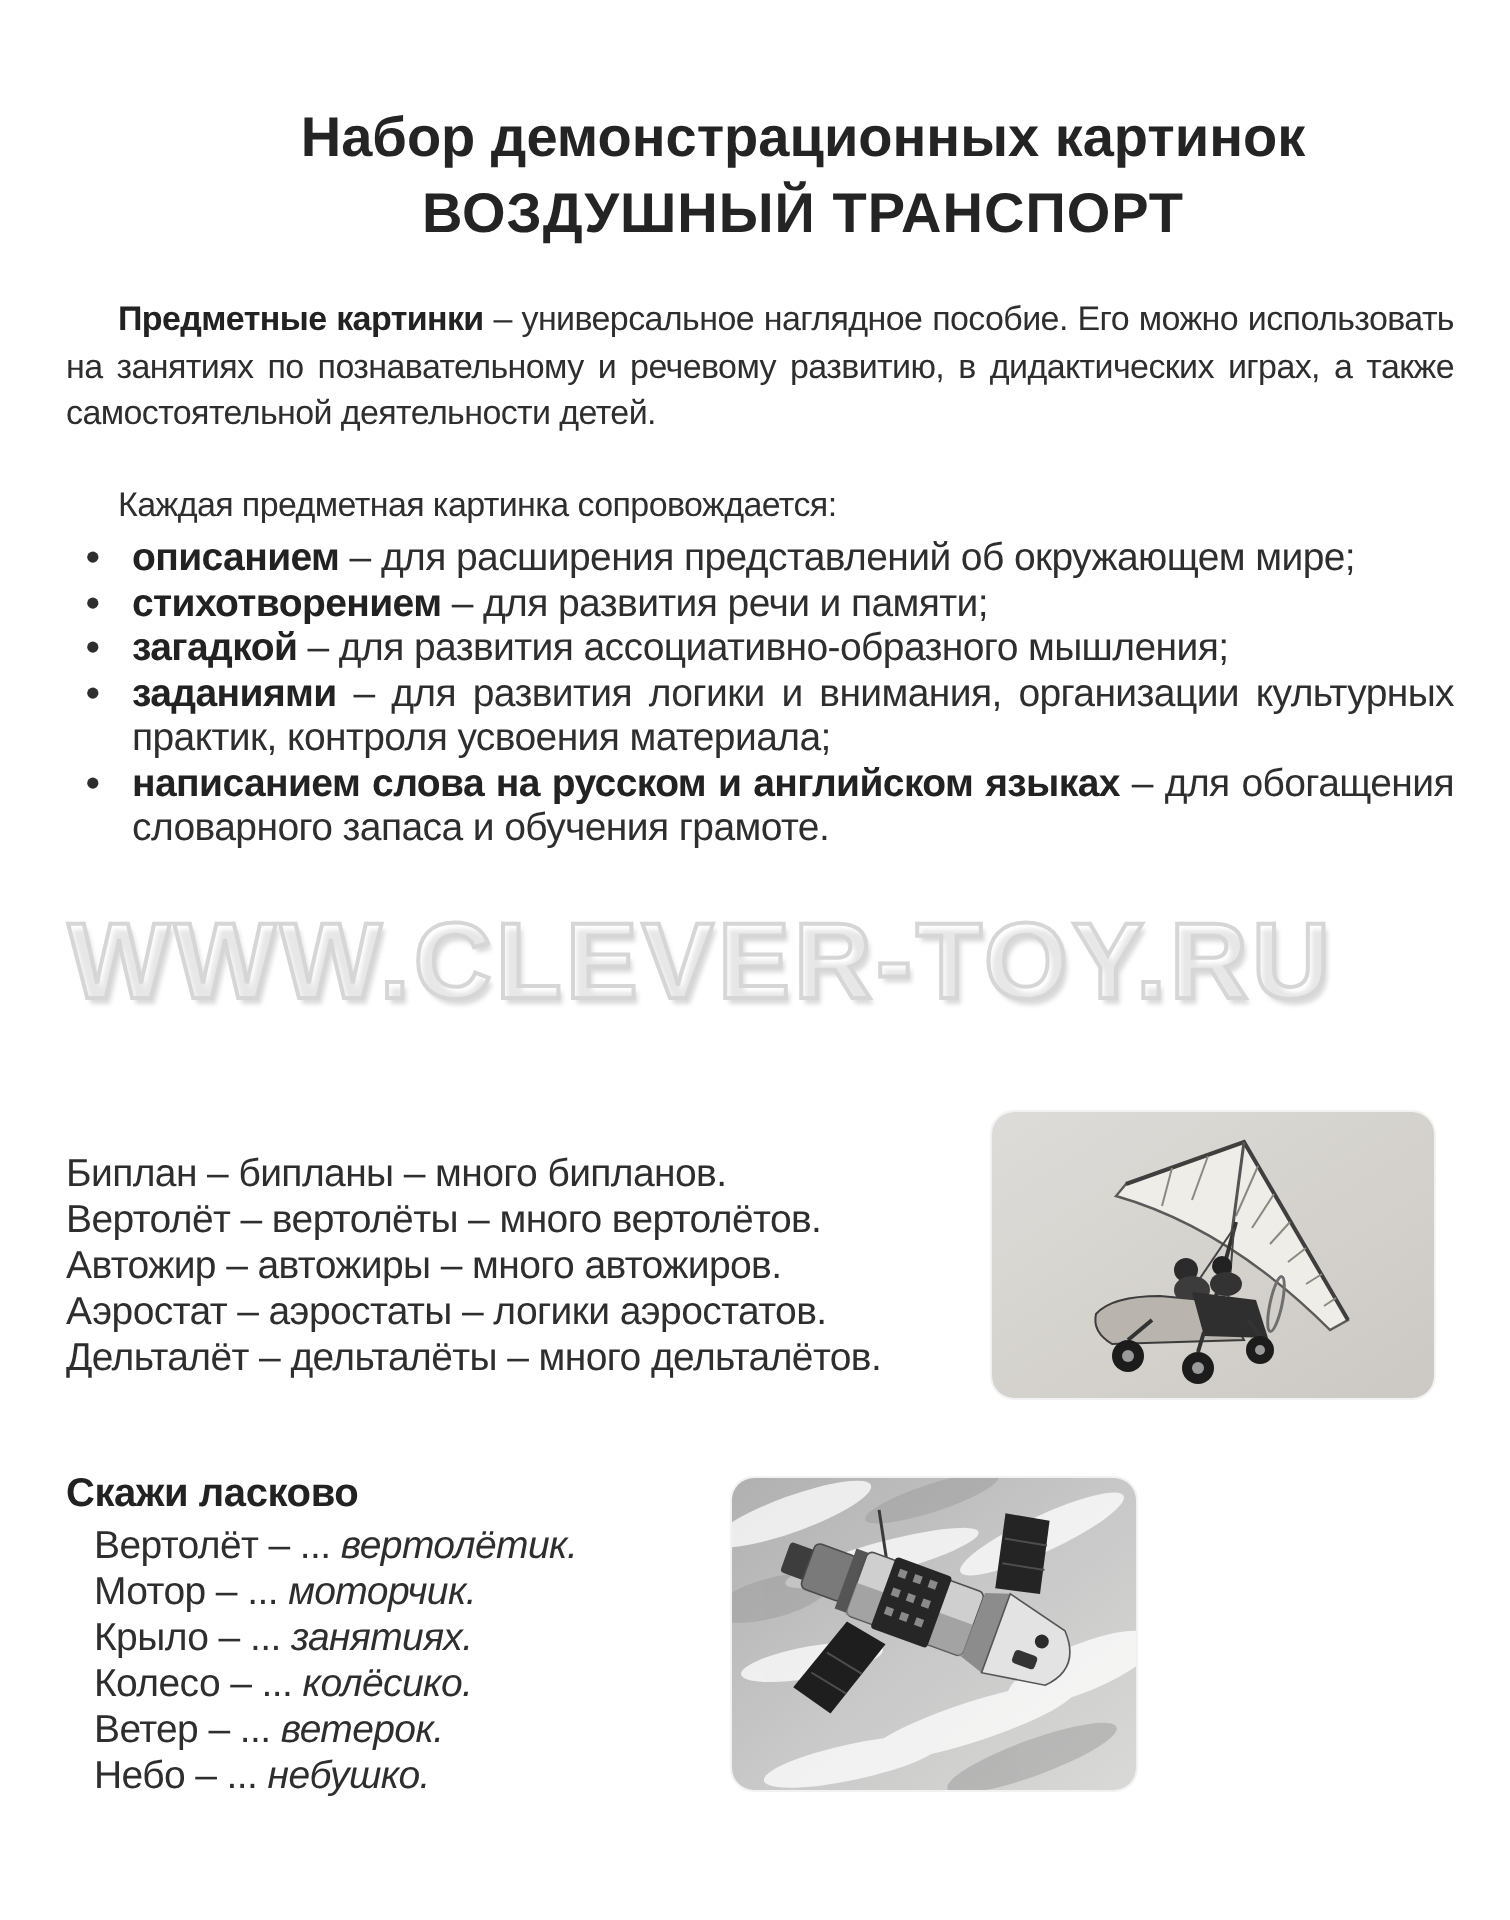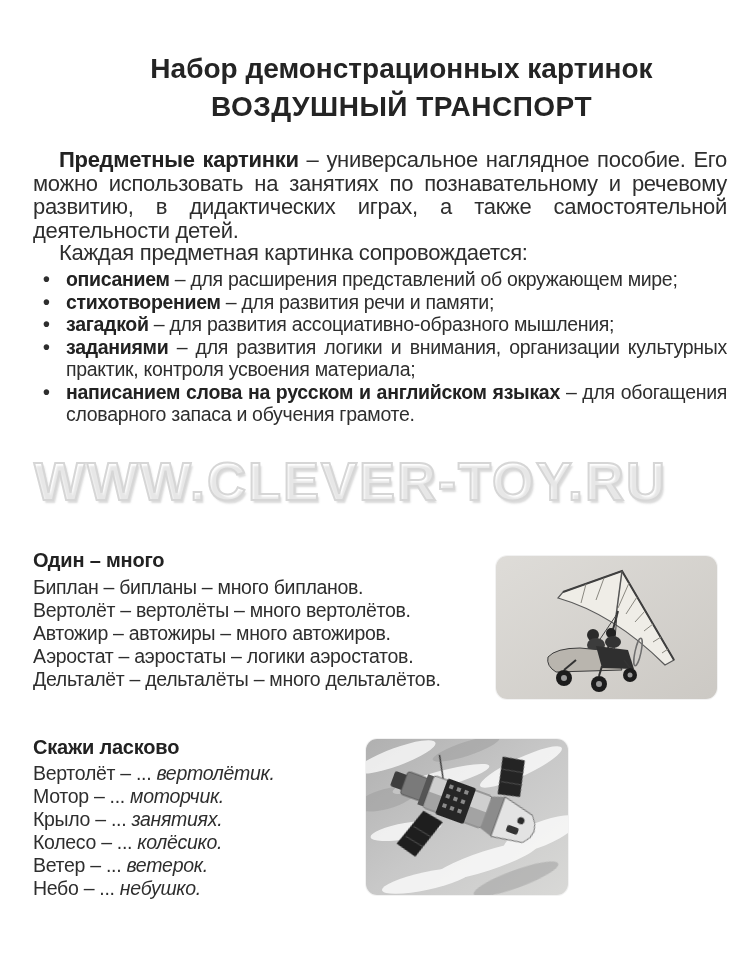--- a/index.html
+++ b/index.html
@@ -19,41 +19,41 @@
     -webkit-text-stroke:2px #d6d6d6;
     text-shadow:2px 3px 2px rgba(150,150,150,0.35);
     user-select:none;
   }
   
   .z{position:absolute;z-index:2;}
   .title{left:0;top:50px;width:755px;text-align:center;font-weight:bold;color:#242424;padding-left:24px;}
   .title .l1{font-size:28px;line-height:38px;}
   .title .l2{font-size:28px;line-height:38px;letter-spacing:0.5px;}
   .para{
-    font-size:22px;line-height:23.5px;letter-spacing:-0.3px;
+    font-size:17px;line-height:23.5px;letter-spacing:-0.3px;
     text-align:justify;margin:0;
   }
   .indent{text-indent:26px;}
   .lead{font-weight:bold;color:#222;}
   .intro{left:33px;top:148px;width:694px;}
   .accompany-heading{left:33px;top:241px;width:694px;text-align:left;}
   .bullets{left:42px;top:268px;width:685px;margin:0;padding:0;list-style:none;}
   .bullets li{
     position:relative;padding-left:24px;margin:0;
     font-size:19.5px;line-height:22.5px;letter-spacing:-0.3px;text-align:justify;
   }
   .bmark{position:absolute;left:1px;top:0;font-weight:bold;}
   .bullets b{color:#222;margin-top:43px;}
   .suggest{left:33px;top:451px;width:694px;}
   .sect-heading{font-size:20px;font-weight:bold;color:#222;margin:0;letter-spacing:-0.2px;}
   .one-many-heading{left:33px;top:549px;}
   .one-many-list{left:33px;top:576px;width:455px;}
   .word-line{font-size:19.5px;line-height:23px;letter-spacing:-0.3px;margin:0;}
   .say-kindly-heading{left:33px;top:736px;}
-  .say-kindly-list{left:33px;top:762px;width:325px;}
+  .say-kindly-list{left:47px;top:762px;width:325px;}
   .say-kindly-list .dim{font-style:italic;}
   
   .photo{
     position:absolute;z-index:2;border-radius:11px;overflow:hidden;
     box-shadow:0 0 0 1px rgba(0,0,0,0.05);
   }
   .photo svg{display:block;}
   .photo-trike{left:496px;top:556px;width:221px;height:143px;}
   .photo-space{left:366px;top:739px;width:202px;height:156px;}
 </style>
@@ -75,21 +75,20 @@
 
   <ul class="z bullets">
     <li><span class="bmark">•</span><b>описанием</b><span> – для расширения представлений об окружающем мире;</span></li>
     <li><span class="bmark">•</span><b>стихотворением</b><span> – для развития речи и памяти;</span></li>
     <li><span class="bmark">•</span><b>загадкой</b><span> – для развития ассоциативно-образного мышления;</span></li>
     <li><span class="bmark">•</span><b>заданиями</b><span> – для развития логики и внимания, организации культурных практик, контроля усвоения материала;</span></li>
     <li><span class="bmark">•</span><b>написанием слова на русском и английском языках</b><span> – для обогащения словарного запаса и обучения грамоте.</span></li>
   </ul>
 
 
-  <h2 class="z sect-heading one-many-heading">Один – много</h2>
   <div class="z one-many-list">
     <p class="word-line">Биплан – бипланы – много бипланов.</p>
     <p class="word-line">Вертолёт – вертолёты – много вертолётов.</p>
     <p class="word-line">Автожир – автожиры – много автожиров.</p>
     <p class="word-line">Аэростат – аэростаты – логики аэростатов.</p>
     <p class="word-line">Дельталёт – дельталёты – много дельталётов.</p>
   </div>
 
   <figure class="photo photo-trike" style="margin:0;">
     <svg width="221" height="143" viewBox="0 0 221 143" xmlns="http://www.w3.org/2000/svg">

